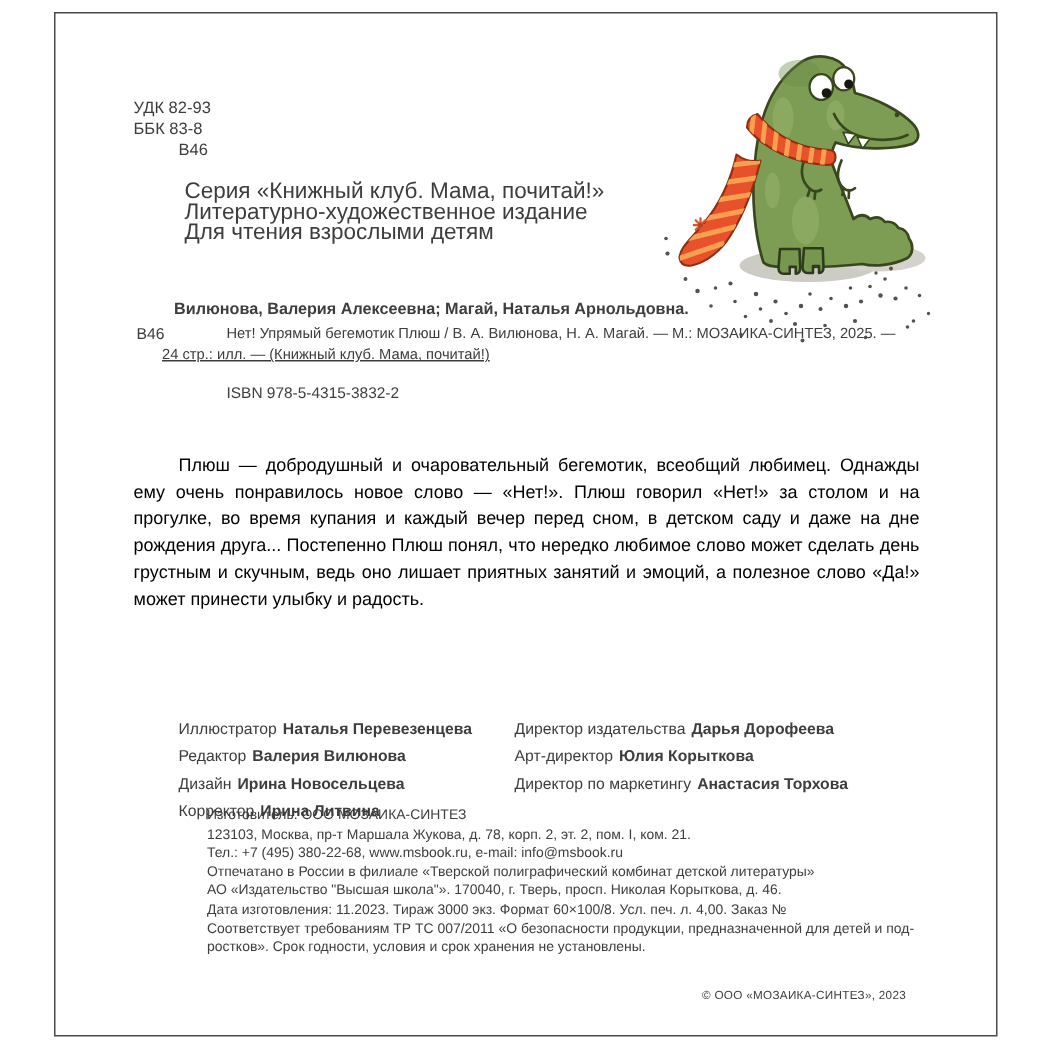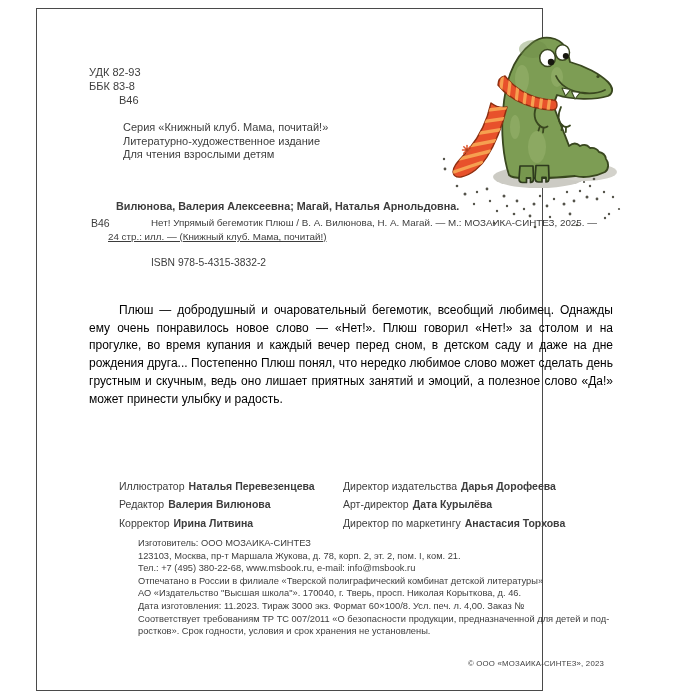--- a/index.html
+++ b/index.html
@@ -2,28 +2,28 @@
 <html><head>
 <meta charset="utf-8">
 <style>
   html,body{margin:0;padding:0;}
   body{
     width:700px;height:700px;background:#ffffff;position:relative;
     font-family:"Liberation Sans", sans-serif;color:#3d3d3d;
     -webkit-font-smoothing:antialiased;
   }
   .page{
-    position:absolute;left:36px;top:8px;width:507px;height:683px;
+    position:absolute;left:36px;top:8px;width:629px;height:683px;
     border:1px solid #4a4a4a;background:#ffffff;box-sizing:border-box;
   }
   .page div{position:absolute;white-space:nowrap;}
   .udk{left:52px;top:56px;font-size:11px;line-height:14px;}
   .udk div{position:static;}
   .udk .indent{padding-left:30px;}
-  .series{left:86px;top:112px;font-size:11px;line-height:13.7px;}
+  .series{left:86px;top:112px;font-size:15px;line-height:13.7px;}
   .series div{position:static;}
   .authors{left:79px;top:191px;font-size:10.8px;font-weight:bold;}
   .bib-sign{left:54px;top:208px;font-size:10.5px;}
   .bib-l1{left:114px;top:208px;font-size:9.8px;}
   .bib-l2{left:71px;top:222px;font-size:9.8px;text-decoration:underline;}
   .isbn{left:114px;top:248px;font-size:10.3px;}
   .annot{
     left:52px;top:293px;width:524px;font-size:12px;line-height:17.7px;
     text-align:justify;text-indent:30px;white-space:normal !important;color:#000000;
   }
@@ -58,26 +58,27 @@
   <div class="bib-sign">В46</div>
   <div class="bib-l1">Нет! Упрямый бегемотик Плюш / В. А. Вилюнова, Н. А. Магай. — М.: МОЗАИКА-СИНТЕЗ,  2025. —</div>
   <div class="bib-l2">24 стр.: илл. — (Книжный клуб. Мама, почитай!)</div>
   <div class="isbn">ISBN 978-5-4315-3832-2</div>
 
   <div class="annot">Плюш — добродушный и очаровательный бегемотик, всеобщий любимец. Однажды ему очень понравилось новое слово — «Нет!». Плюш говорил «Нет!» за столом и на прогулке, во время купания и каждый вечер перед сном, в детском саду и даже на дне рождения друга... Постепенно Плюш понял, что нередко любимое слово может сделать день грустным и скучным, ведь оно лишает приятных занятий и эмоций, а полезное слово «Да!» может принести улыбку и радость.</div>
 
   <div class="credits credits-left">
     <div><span>Иллюстратор</span><b>Наталья Перевезенцева</b></div>
     <div><span>Редактор</span><b>Валерия Вилюнова</b></div>
+    <div><span>Дизайн</span><b>Ирина Новосельцева</b></div>
     <div><span>Корректор</span><b>Ирина Литвина</b></div>
   </div>
 
   <div class="credits credits-right">
     <div><span>Директор издательства</span><b>Дарья Дорофеева</b></div>
-    <div><span>Арт-директор</span><b>Дата Курылёва</b></div>
+    <div><span>Арт-директор</span><b>Юлия Корыткова</b></div>
     <div><span>Директор по маркетингу</span><b>Анастасия Торхова</b></div>
   </div>
 
   <div class="imprint">
     <div>Изготовитель: ООО МОЗАИКА-СИНТЕЗ</div>
     <div>123103, Москва, пр-т Маршала Жукова, д. 78, корп. 2, эт. 2, пом. I, ком. 21.</div>
     <div>Тел.: +7 (495) 380-22-68, www.msbook.ru, e-mail: info@msbook.ru</div>
     <div>Отпечатано в России в филиале «Тверской полиграфический комбинат детской литературы»</div>
     <div>АО «Издательство "Высшая школа"». 170040, г. Тверь, просп. Николая Корыткова, д. 46.</div>
     <div>Дата изготовления: 11.2023. Тираж 3000 экз. Формат 60×100/8. Усл. печ. л. 4,00. Заказ №</div>

